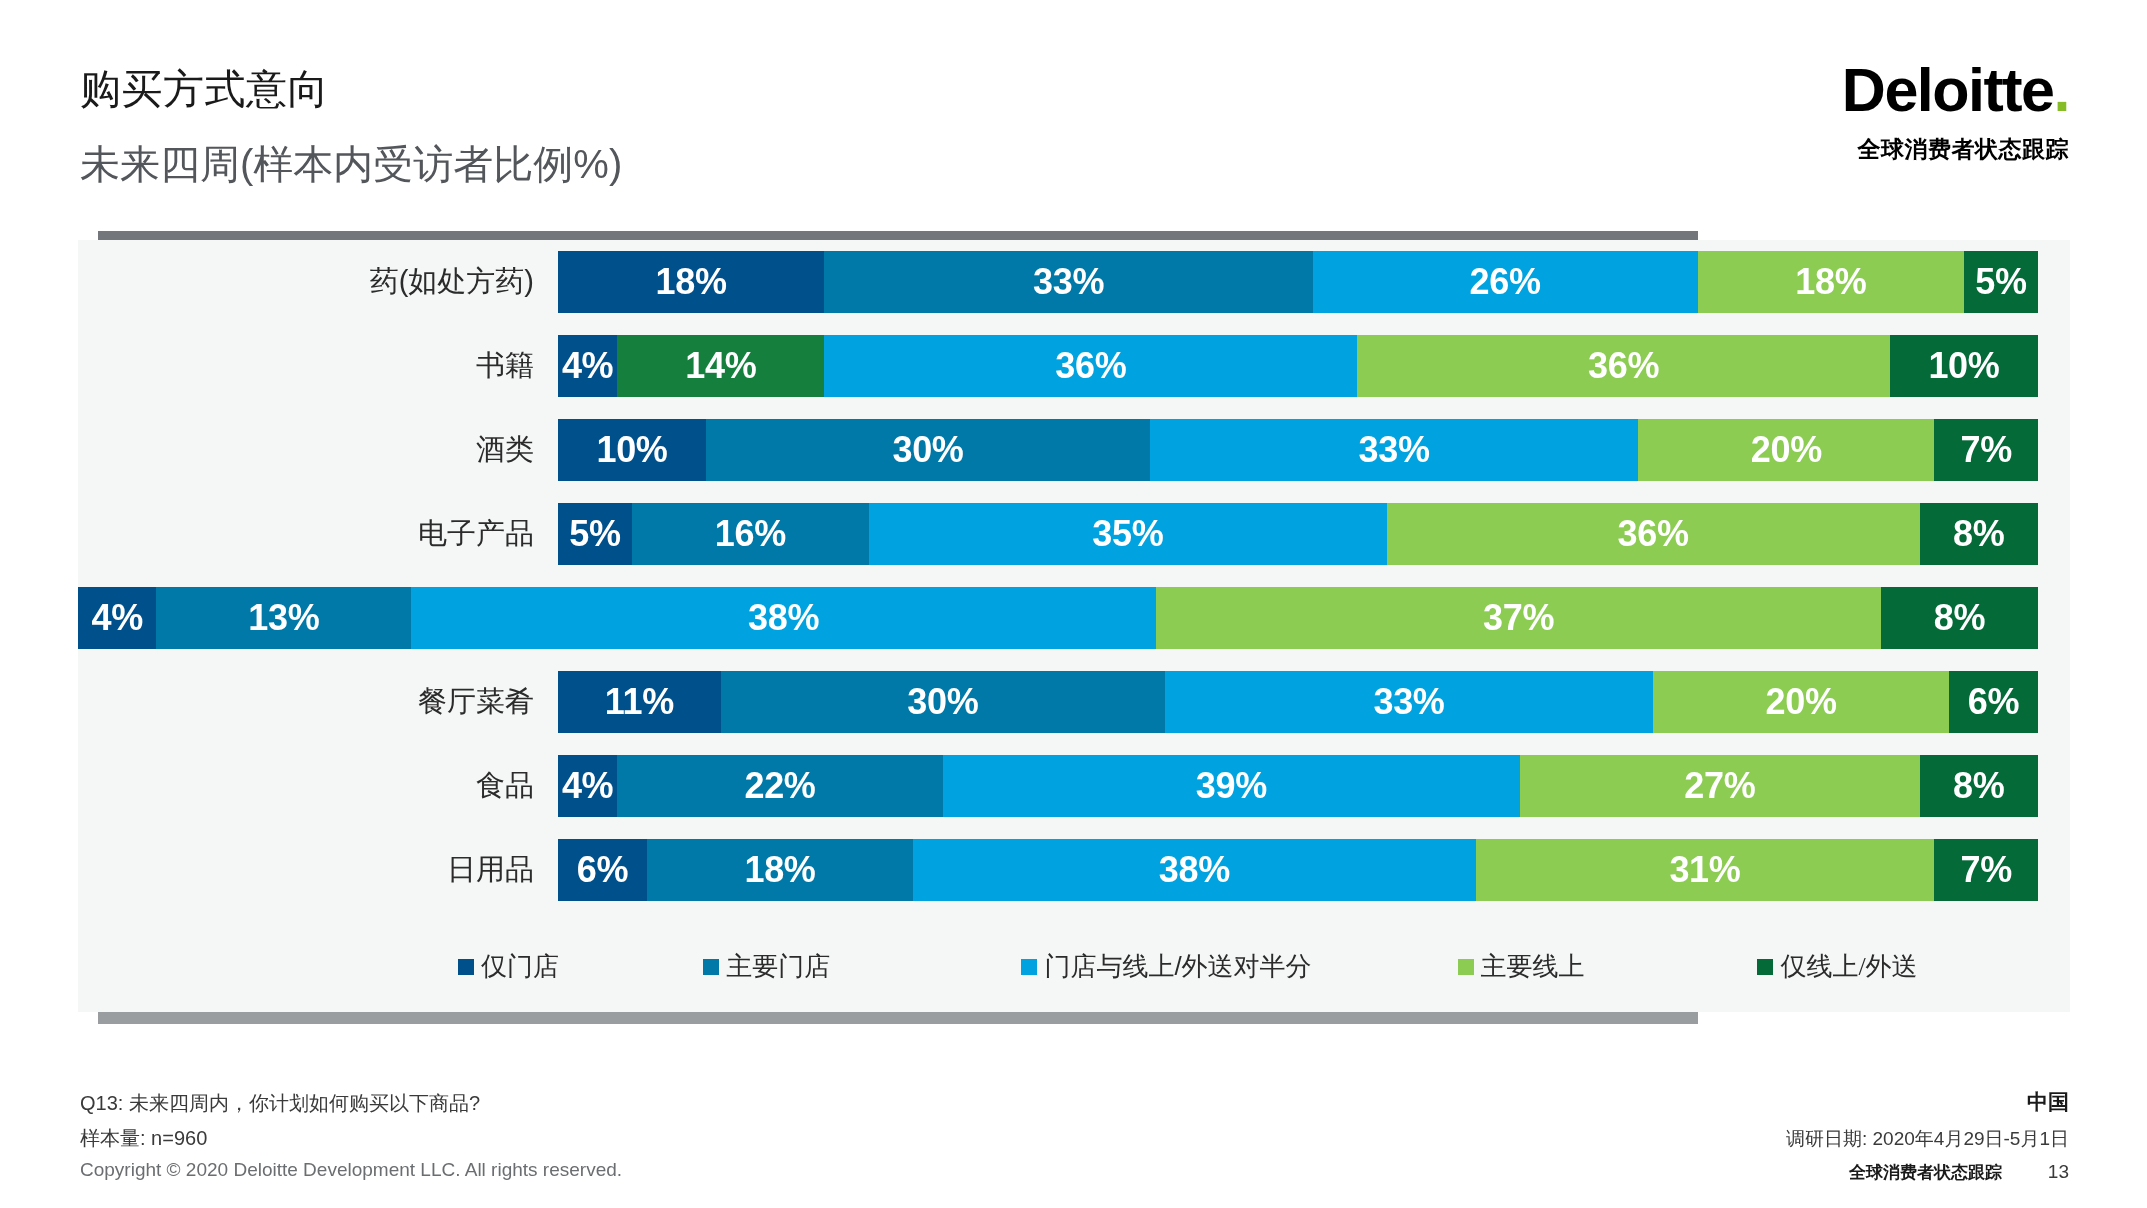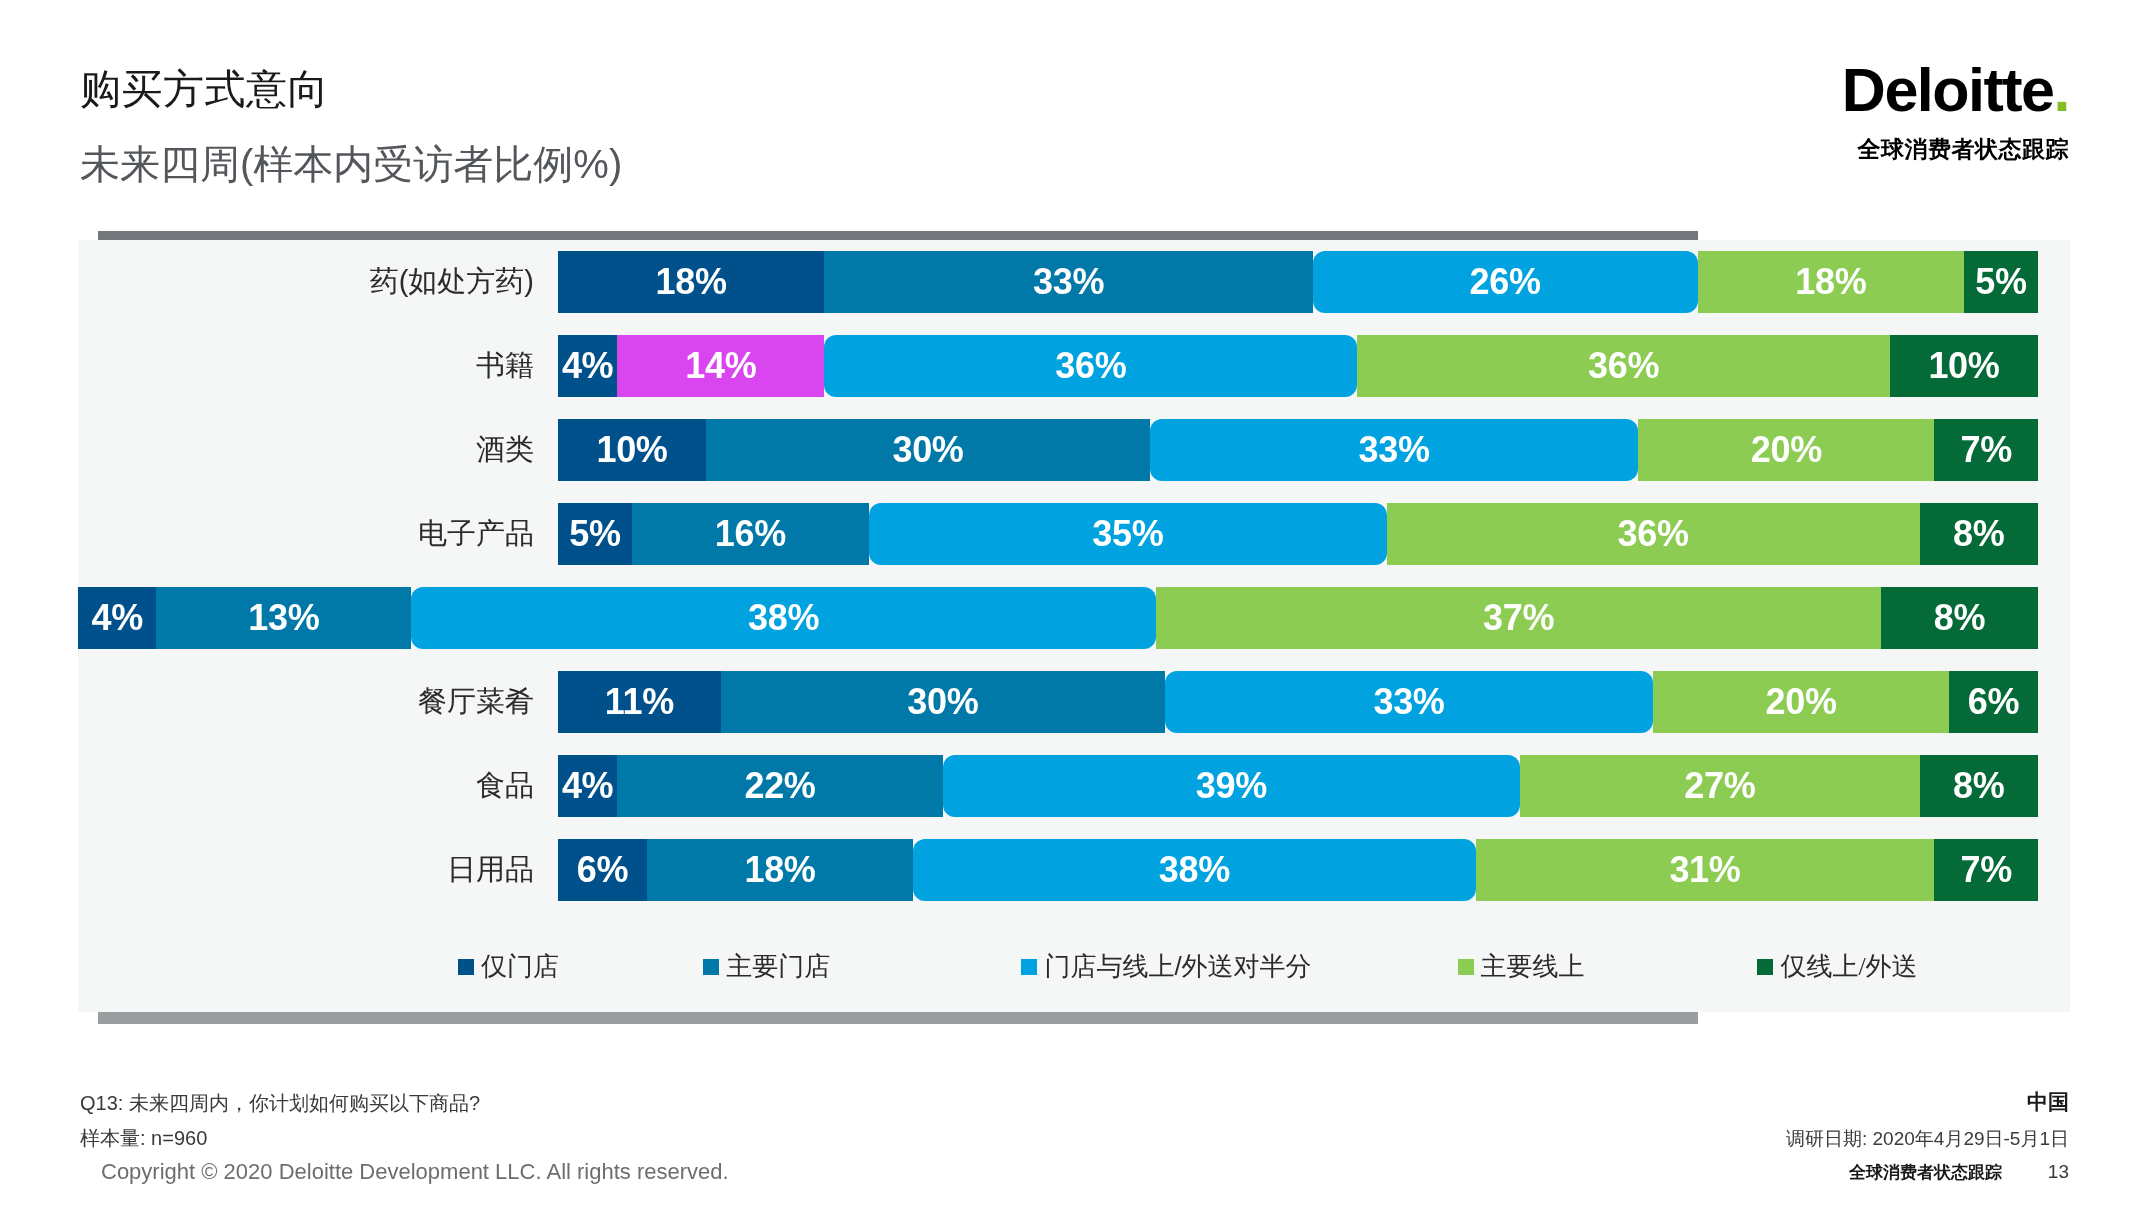--- a/index.html
+++ b/index.html
@@ -62,21 +62,21 @@
     margin-right: 32px;
   }
   .seg {
     display: flex; align-items: center; justify-content: center;
     color: #ffffff; font-size: 36px; font-weight: bold;
     white-space: nowrap; overflow: hidden;
     letter-spacing: -.3px;
   }
   .seg.s0 { background: #00508C; }
   .seg.s1 { background: #0079A8; }
-  .seg.s2 { background: #00A3E0; border-radius: 12px; }
+  .seg.s2 { background: #00A3E0; }
   .seg.s3 { background: #8CCC52; }
   .seg.s4 { background: #046A38; }
 
   
   .legend {
     position: absolute; left: 0; bottom: 28px; width: 100%;
     display: flex; padding-left: 380px; padding-right: 40px;
   }
   .lg-item {
     display: flex; align-items: center; font-size: 26px; color: #2b2b2b;
@@ -100,21 +100,21 @@
   .ft-q {
     position: absolute; left: 80px; top: 1090px;
     font-size: 20px; color: #3a3a3a; white-space: nowrap;
   }
   .ft-n {
     position: absolute; left: 80px; top: 1125px;
     font-size: 20px; color: #3a3a3a; white-space: nowrap;
   }
   .ft-copy {
     position: absolute; left: 80px; top: 1159px;
-    font-size: 22px; color: #6b6e70; white-space: nowrap; margin-left: 21px;
+    font-size: 19px; color: #6b6e70; white-space: nowrap;
   }
   .ft-country {
     position: absolute; right: 78px; top: 1088px;
     font-size: 21px; font-weight: bold; color: #1a1a1a; white-space: nowrap;
   }
   .ft-date {
     position: absolute; right: 78px; top: 1126px;
     font-size: 19px; color: #3a3a3a; white-space: nowrap;
   }
   .ft-brand {
@@ -151,21 +151,21 @@
             <div class="seg s1" style="width: 33%; background: rgb(0, 121, 168);">33%</div>
             <div class="seg s2" style="width: 26%; background: rgb(0, 163, 224);">26%</div>
             <div class="seg s3" style="width: 18%; background: rgb(140, 204, 82);">18%</div>
             <div class="seg s4" style="width: 5%; background: rgb(4, 106, 56);">5%</div>
           </div>
         </div>
         <div class="row">
           <div class="row-label">书籍</div>
           <div class="bar">
             <div class="seg s0" style="width: 4%; background: rgb(0, 80, 140);">4%</div>
-            <div class="seg s1" style="width: 14%; background: #d946ef;">14%</div>
+            <div class="seg s1" style="width: 14%; background: #15803d;">14%</div>
             <div class="seg s2" style="width: 36%; background: rgb(0, 163, 224);">36%</div>
             <div class="seg s3" style="width: 36%; background: rgb(140, 204, 82);">36%</div>
             <div class="seg s4" style="width: 10%; background: rgb(4, 106, 56);">10%</div>
           </div>
         </div>
         <div class="row">
           <div class="row-label">酒类</div>
           <div class="bar">
             <div class="seg s0" style="width: 10%; background: rgb(0, 80, 140);">10%</div>
             <div class="seg s1" style="width: 30%; background: rgb(0, 121, 168);">30%</div>

